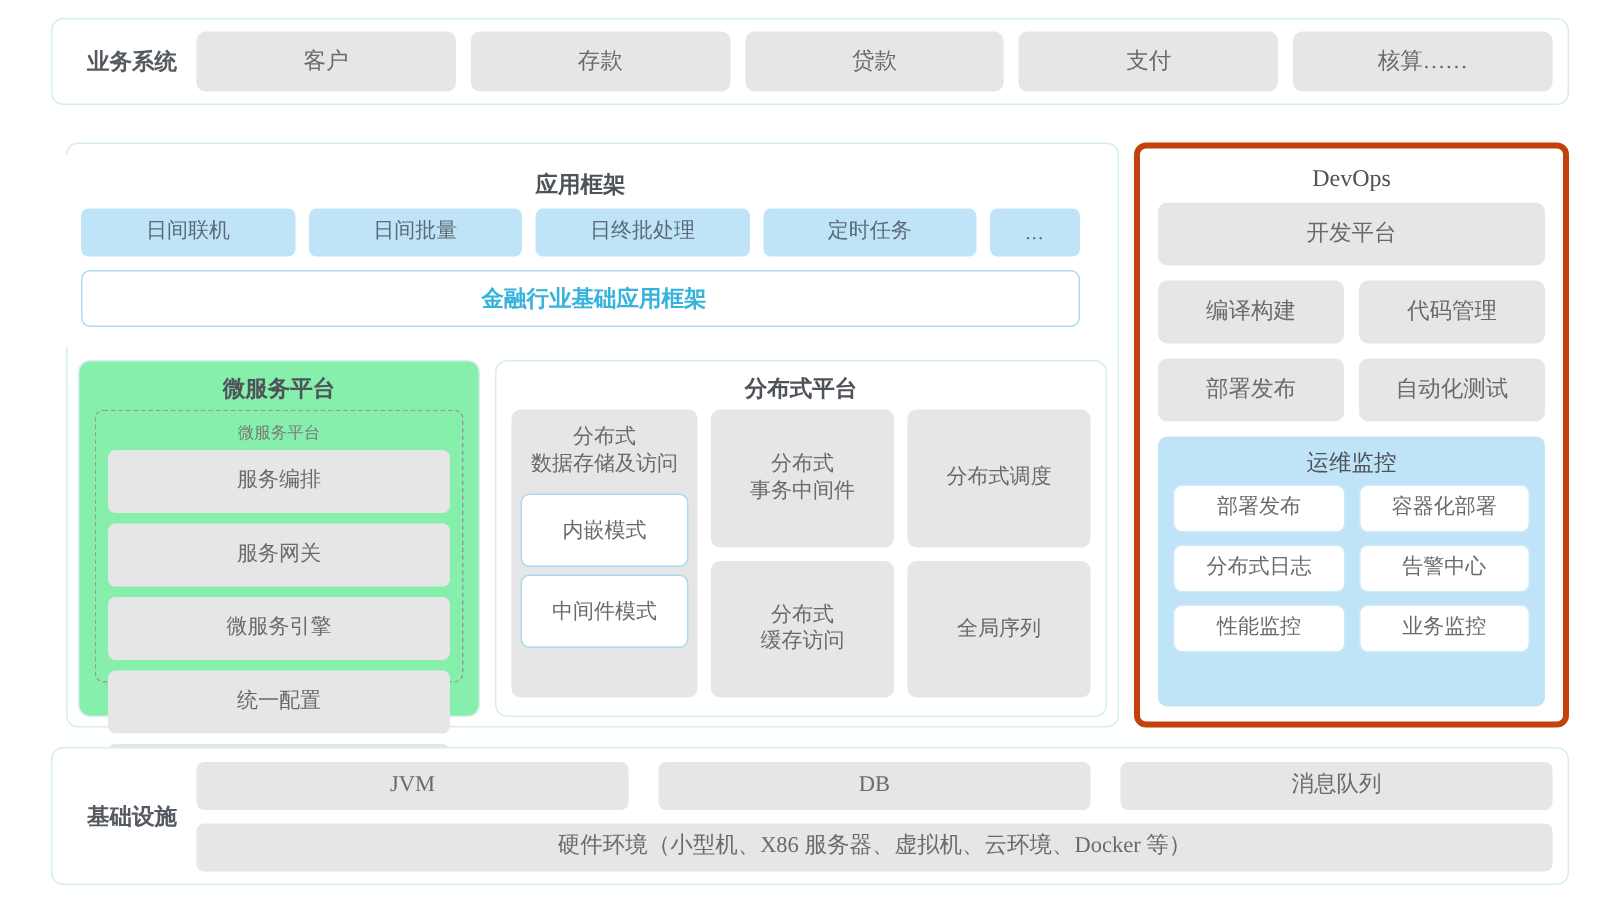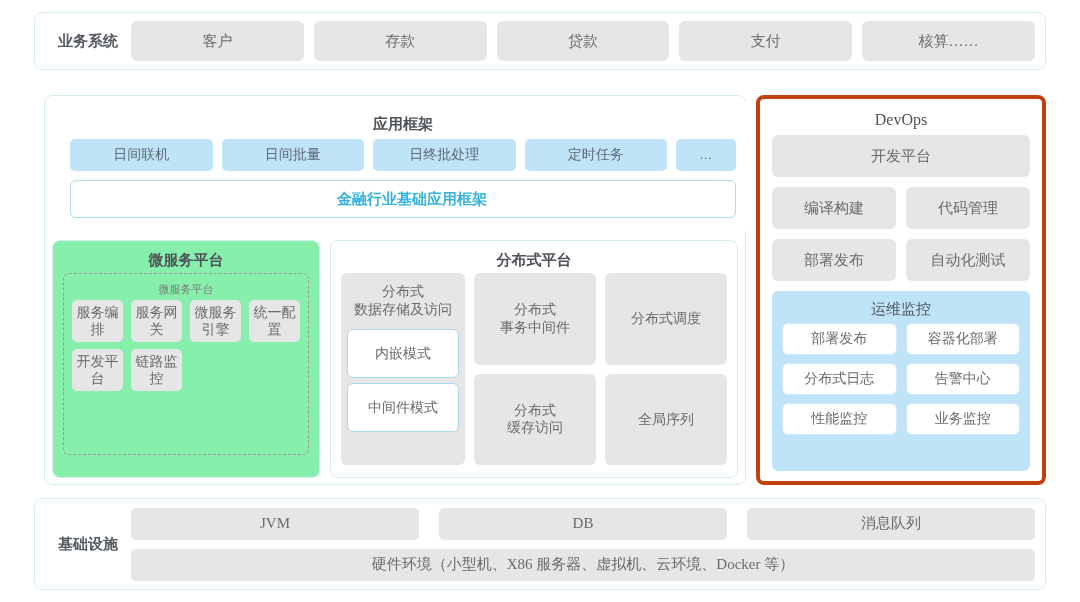--- a/index.html
+++ b/index.html
@@ -58,21 +58,21 @@
   }
   .row-biz .chip{flex:1;font-size:15px;}
 
   
   .mid-left{
     position:absolute;left:44px;top:95px;width:702px;height:390px;
     border:1px solid #d6eef2;border-radius:8px;background:#fff;
     box-sizing:border-box;
   }
   .app-frame{
-    position:absolute;left:60px;top:103px;width:686px;height:128px;
+    position:absolute;left:44px;top:103px;width:686px;height:128px;
     box-sizing:border-box;padding:8px 10px 10px 10px;
     background:#fff;
   }
   .sec-title{
     text-align:center;font-size:15px;color:#4e5359;font-weight:600;
     height:26px;line-height:26px;
   }
   .app-chip-row{
     display:flex;gap:9px;height:32px;margin-top:2px;
   }
@@ -95,21 +95,21 @@
     box-sizing:border-box;padding:6px 10px 10px 10px;
   }
   .micro .dashed{
     border:1px dashed #9a9a9a;border-radius:6px;
     height:182px;box-sizing:border-box;padding:4px 8px 8px 8px;
   }
   .micro .dashed .inner-title{
     text-align:center;font-size:11px;color:#7a7a7a;height:22px;line-height:22px;
   }
   .micro .grid{
-    display:grid;grid-template-columns:1fr 1fr 1fr 1fr;gap:7px 8px;
+    display:grid;grid-template-columns:1fr;gap:7px 8px;
   }
   .micro .chip{height:42px;font-size:14px;border-radius:5px;}
 
   
   .dist{
     position:absolute;left:330px;top:240px;width:408px;height:238px;
     border:1px solid #d6eef2;border-radius:8px;background:#fff;
     box-sizing:border-box;padding:6px 10px 10px 10px;
   }
   .dist-body{display:flex;gap:9px;height:192px;}

